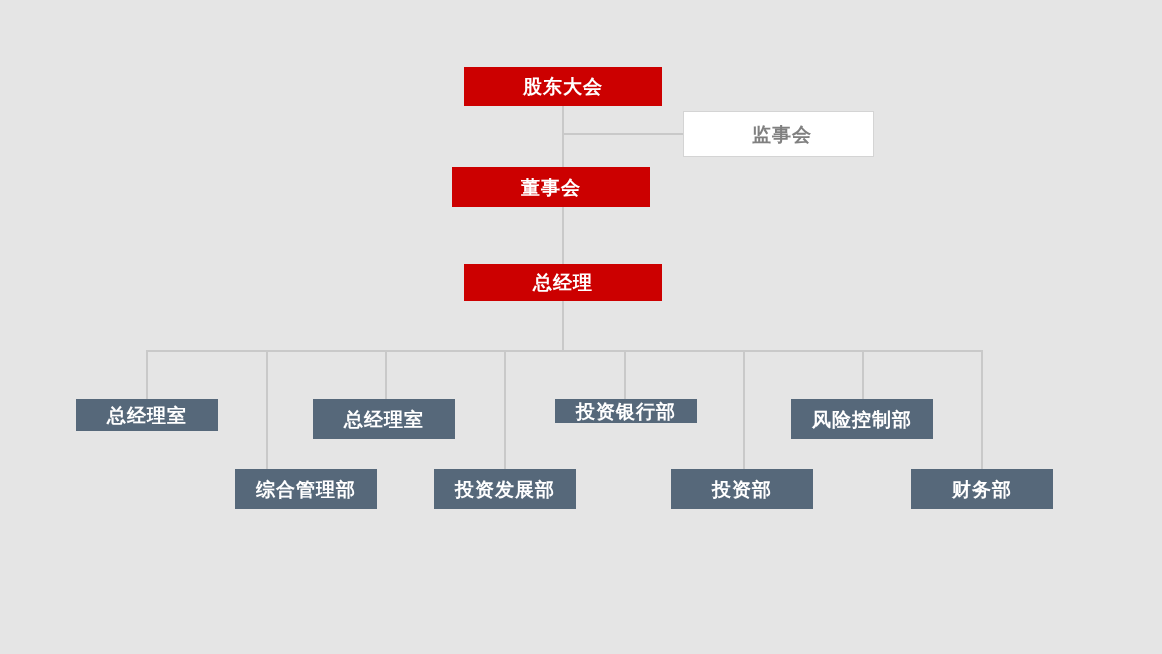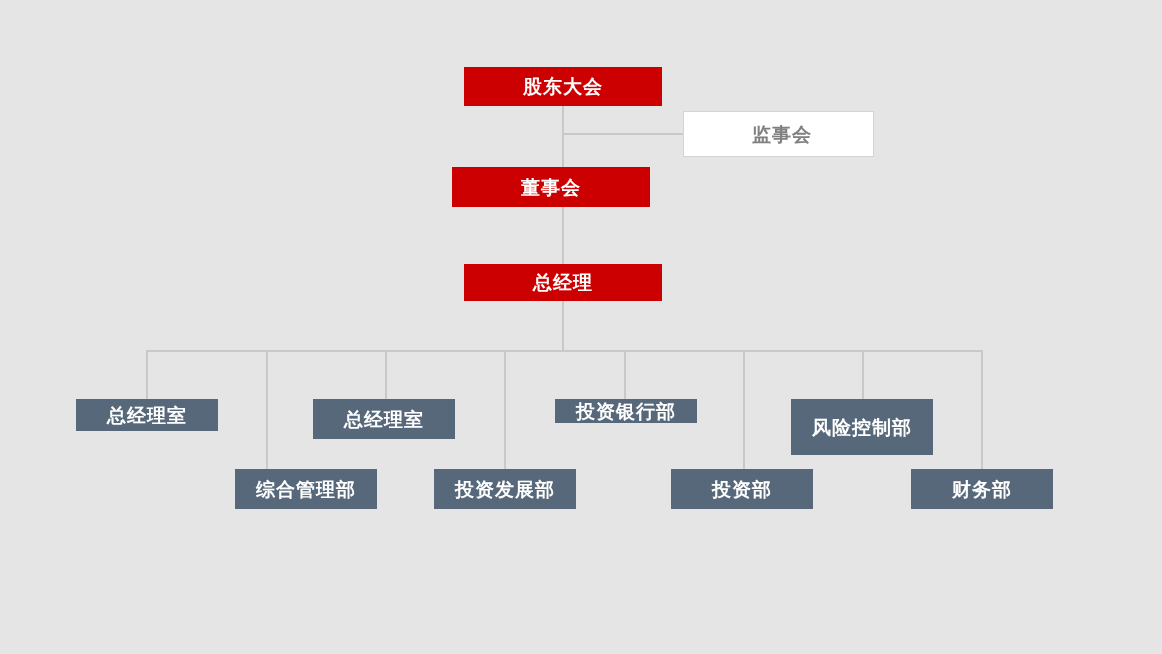--- a/index.html
+++ b/index.html
@@ -102,20 +102,20 @@
       </div>
       <div class="node slate" style="left: 434px; top: 469px; width: 142px; height: 40px;">
         <span>投资发展部</span>
       </div>
       <div class="node slate" style="left: 555px; top: 399px; width: 142px; height: 24px; text-align: right;">
         <span>投资银行部</span>
       </div>
       <div class="node slate" style="left: 671px; top: 469px; width: 142px; height: 40px;">
         <span>投资部</span>
       </div>
-      <div class="node slate" style="left: 791px; top: 399px; width: 142px; height: 56px;">
+      <div class="node slate" style="left: 791px; top: 399px; width: 142px; height: 40px;">
         <span>风险控制部</span>
       </div>
       <div class="node slate" style="left: 911px; top: 469px; width: 142px; height: 40px;">
         <span>财务部</span>
       </div>
     </div>
 </div>
 
 </body></html>

